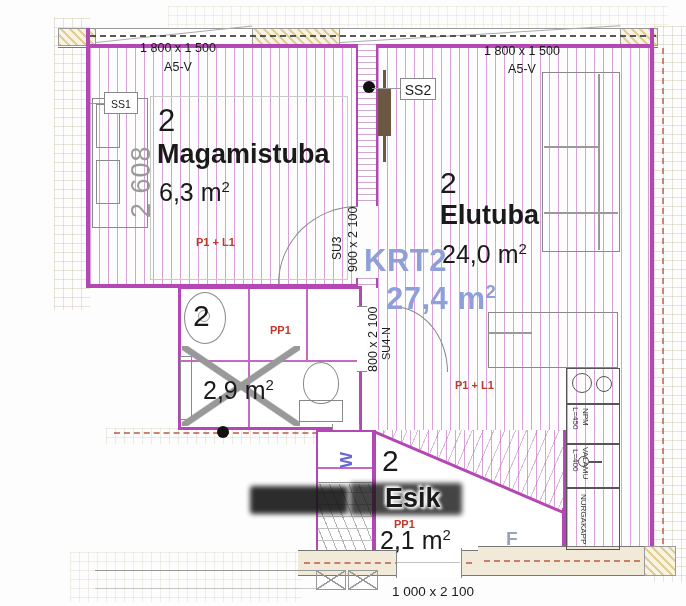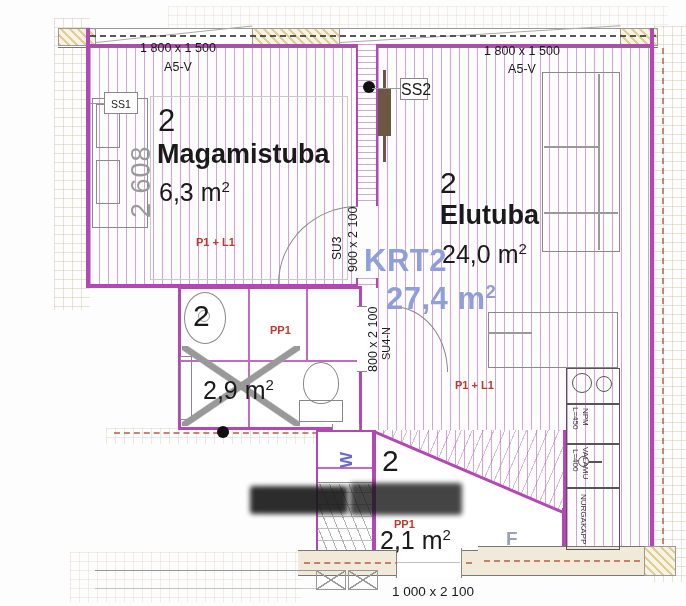--- a/index.html
+++ b/index.html
@@ -108,21 +108,21 @@
   <div class="abs" style="left:363px;top:81px;width:12px;height:12px;border-radius:50%;background:#111"></div>
   <div class="abs" style="left:217px;top:426px;width:12px;height:12px;border-radius:50%;background:#111"></div>
   <div class="abs" style="left:383px;top:70px;width:3px;height:92px;background:#6b5742"></div>
   <div class="abs" style="left:378px;top:88px;width:13px;height:48px;background:#6b5742"></div>
   <div class="abs gline" style="left:372px;top:88px;width:28px;height:1px"></div>
   <div class="abs gline" style="left:90px;top:103px;width:14px;height:1px"></div>
 
   <div class="abs center" style="left:104px;top:92px;width:34px;height:22px;border:1px solid #888;background:#fff;font-size:10.5px;line-height:22px;box-sizing:border-box">
     <span>SS1</span>
   </div>
-  <div class="abs center" style="left:400px;top:78px;width:28px;height:22px;border:1px solid #888;background:#fff;font-size:16px;line-height:22px;box-sizing:border-box">
+  <div class="abs center" style="left:400px;top:78px;width:36px;height:22px;border:1px solid #888;background:#fff;font-size:14px;line-height:22px;box-sizing:border-box">
     <span>SS2</span>
   </div>
 
   <div class="abs furn" style="left:542px;top:72px;width:78px;height:180px"></div>
   <div class="abs gline" style="left:598px;top:74px;width:1.5px;height:176px"></div>
   <div class="abs gline" style="left:544px;top:146px;width:54px;height:1.5px"></div>
   <div class="abs gline" style="left:544px;top:212px;width:74px;height:1.5px"></div>
   <div class="abs furn" style="left:488px;top:312px;width:130px;height:56px"></div>
   <div class="abs gline" style="left:488px;top:332px;width:44px;height:1.5px"></div>
 
@@ -185,20 +185,21 @@
   <div class="abs lbl red" style="left:270px;top:324px">PP1</div>
   <div class="abs lbl" style="left:203px;top:376px;font-size:25px">
     <span>2,9</span>
     <span>m</span><sup>2</sup>
   </div>
 
   <div class="abs vtext lbl bold" style="left:337px;top:468px;font-size:17px;color:#6868d6">W</div>
   <div class="abs lbl" style="left:382px;top:444px;font-size:30px">2</div>
   <div class="abs" style="left:250px;top:486px;width:98px;height:28px;background:#161616;filter:blur(2.5px);opacity:.9;border-radius:3px"></div>
   <div class="abs" style="left:350px;top:483px;width:112px;height:32px;background:#161616;filter:blur(2.5px);opacity:.8;border-radius:3px"></div>
+  <div class="abs lbl bold" style="left:385px;top:483px;font-size:27px;text-shadow:0 0 3px #fff,0 0 5px #fff,2px 2px 3px #fff,-2px -2px 3px #fff">Esik</div>
   <div class="abs lbl red" style="left:394px;top:518px">PP1</div>
   <div class="abs lbl" style="left:380px;top:526px;font-size:25px">
     <span>2,1</span>
     <span>m</span><sup>2</sup>
   </div>
   <div class="abs lbl center" style="left:358px;top:584px;width:150px;font-size:13.5px">1 000 x 2 100</div>
 
 </div>
 
 </body></html>

